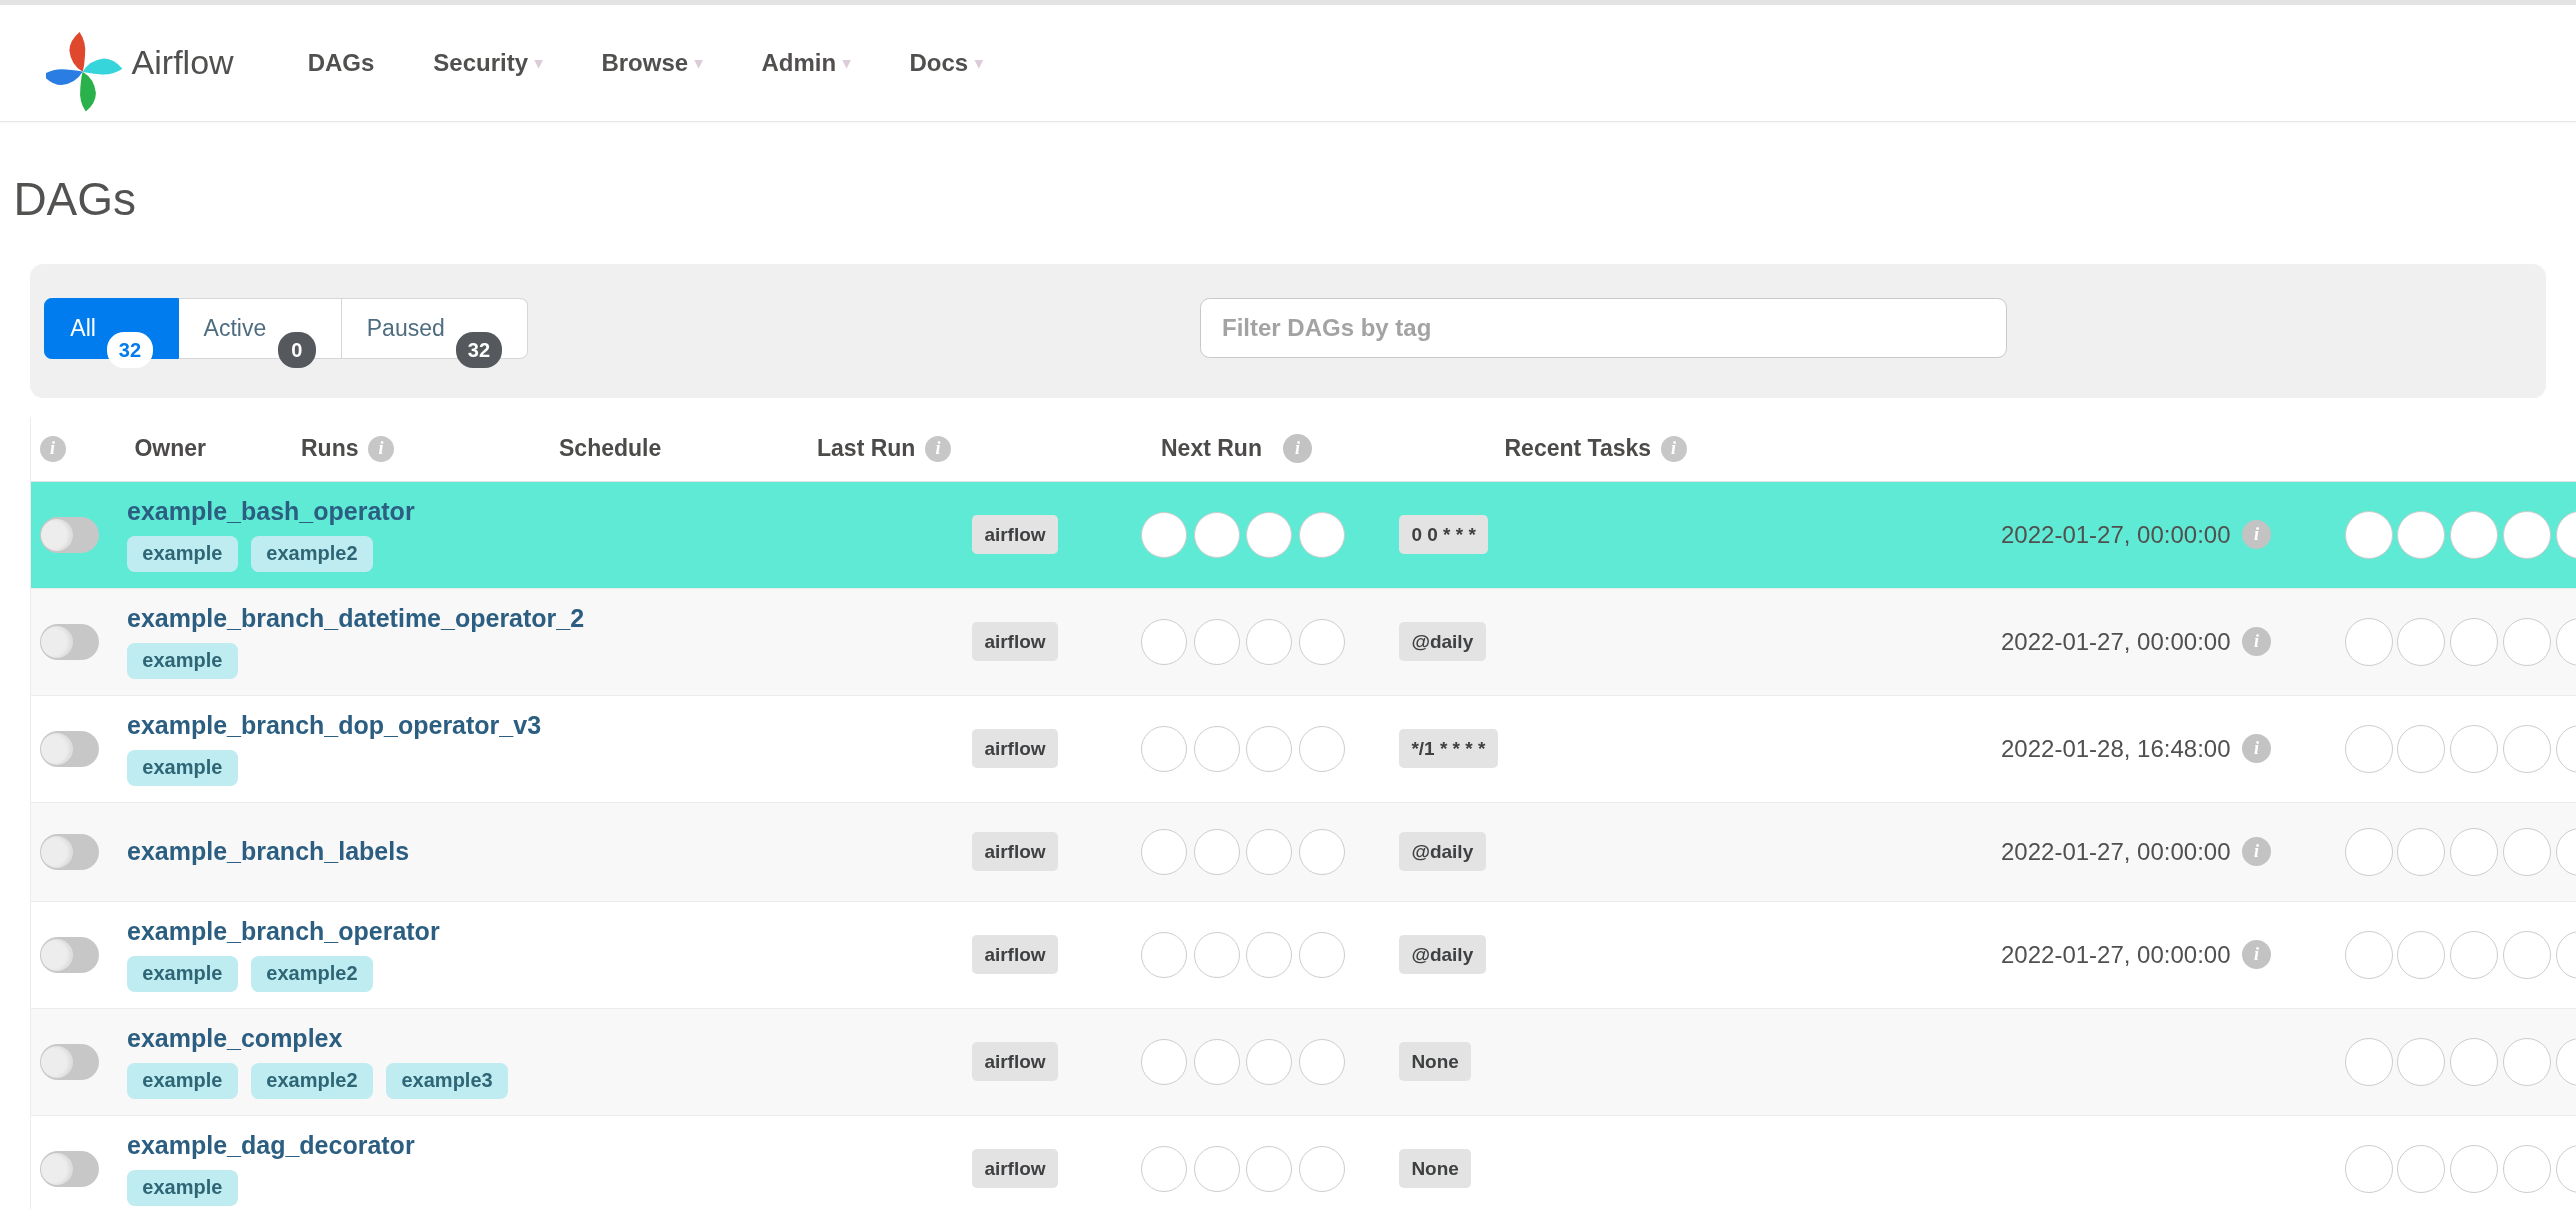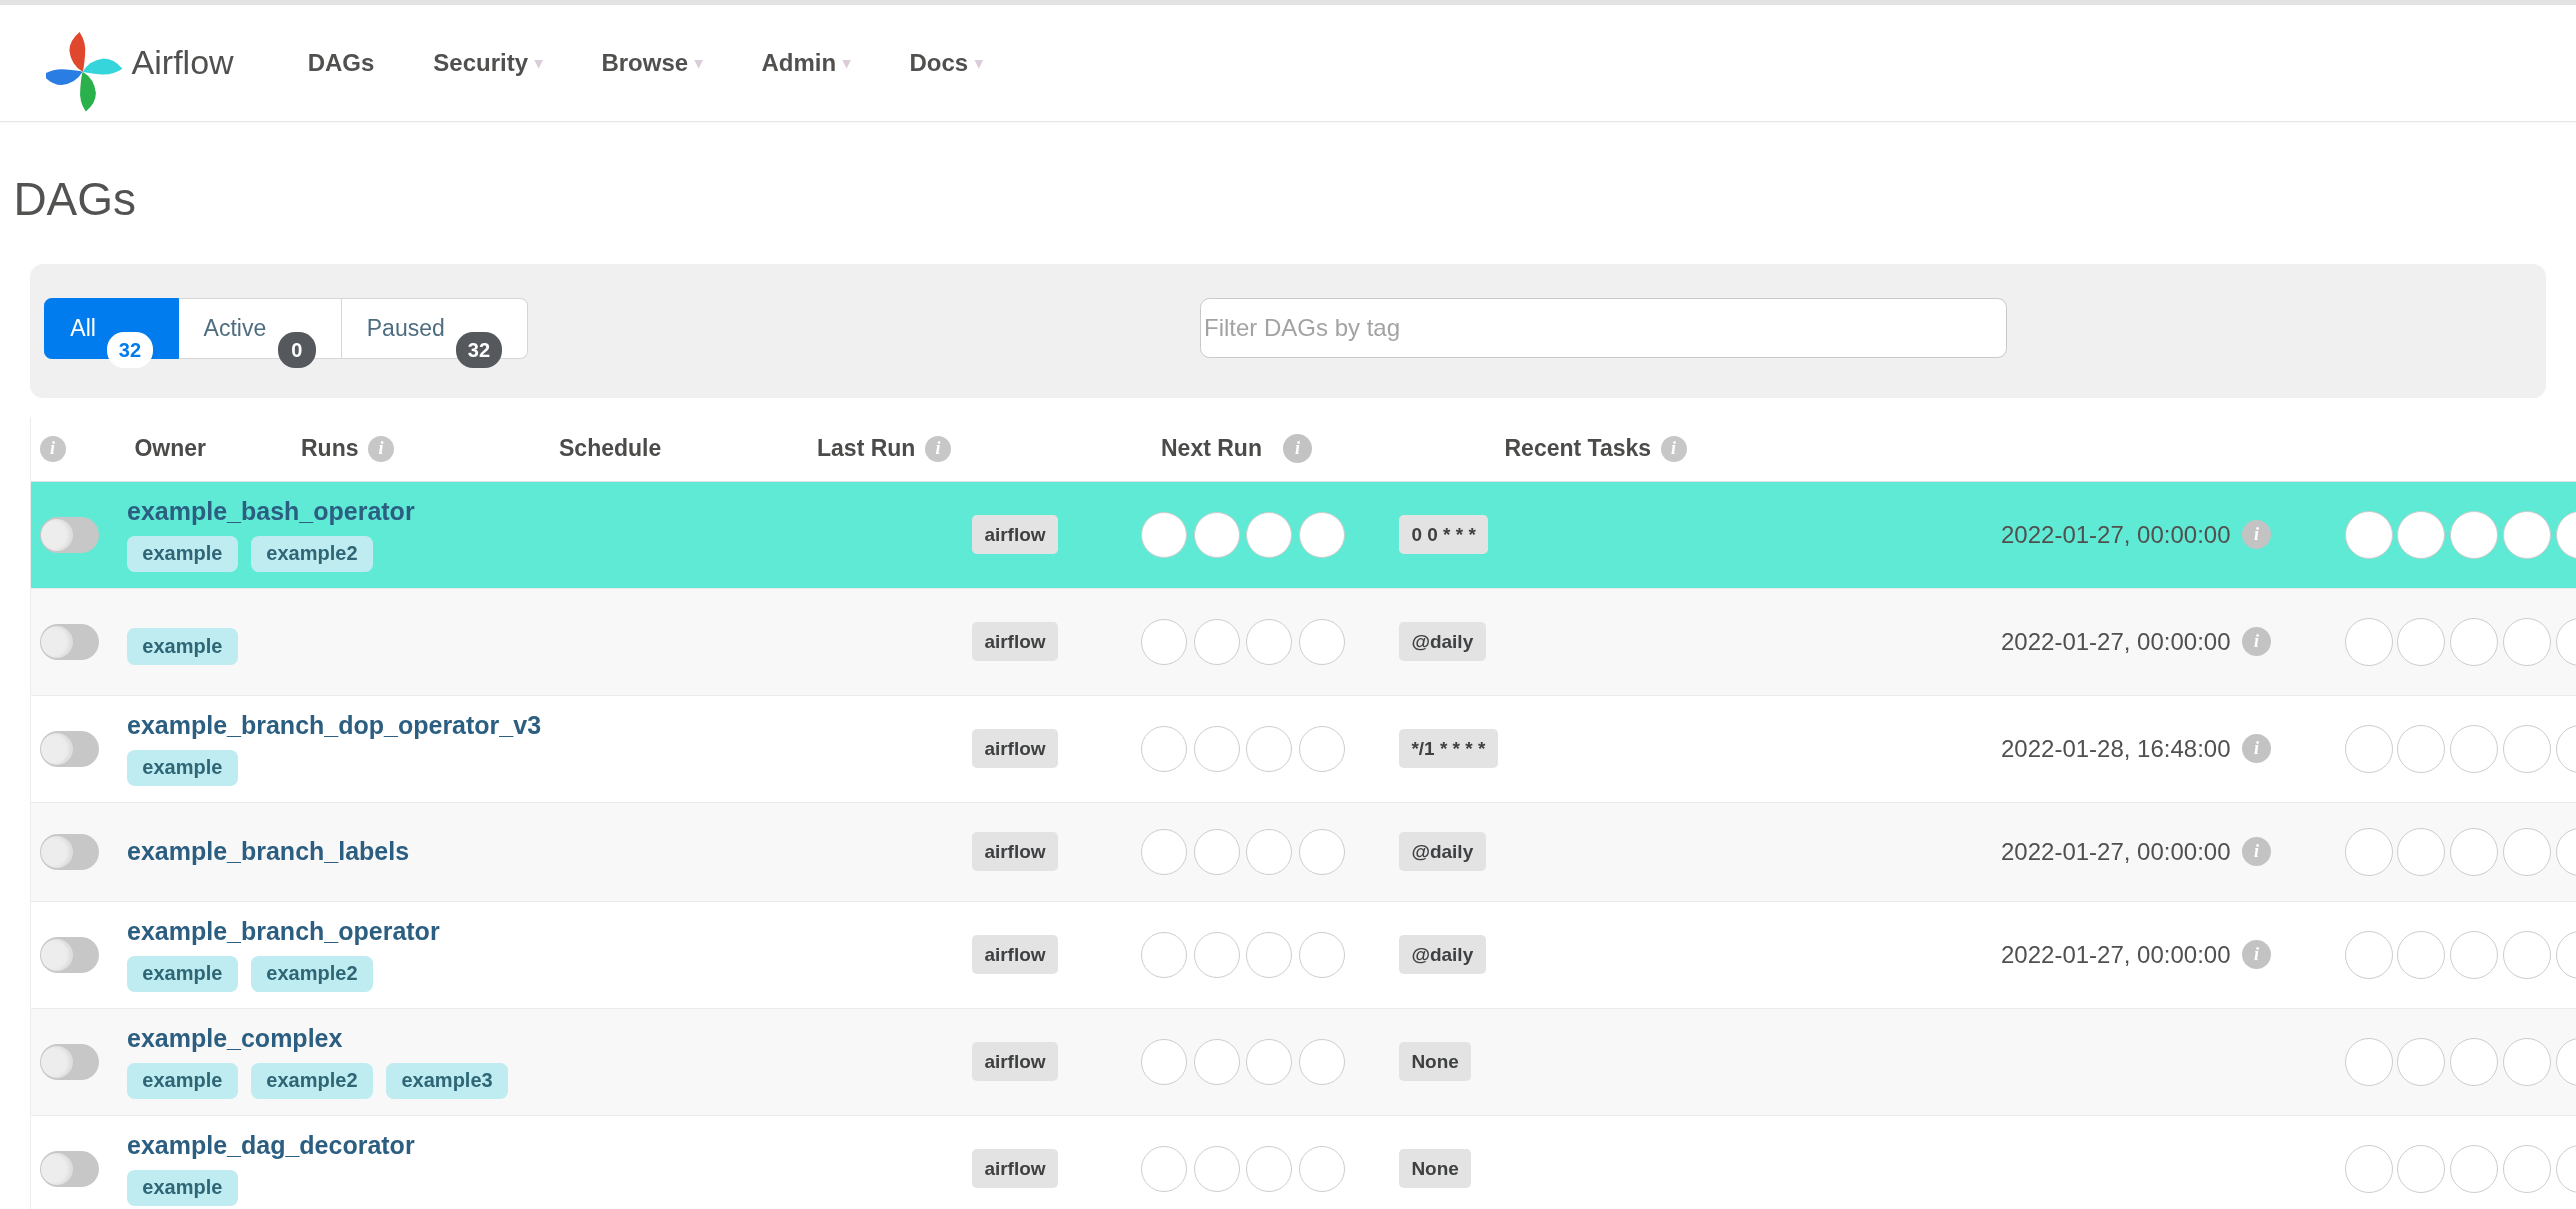--- a/index.html
+++ b/index.html
@@ -32,22 +32,22 @@
     background:#fff; border:1px solid #d6d6d6; border-left-width:0;
     font-size:23px; color:#4f6d80; cursor:pointer; }
   .tab:first-child { border-left-width:1px; border-radius:7.6px 0 0 7.6px; }
   .tab:last-child { border-radius:0 7.6px 7.6px 0; }
   .tab.active { background:#017cee; border-color:#017cee; color:#fff; }
   .tab-count { margin-left:11.5px; font-size:20px; font-weight:700; color:#fff;
     background:#55585c; border-radius:17px; min-width:38px; height:36px;
     display:flex; align-items:center; justify-content:center; padding:0 11.5px;margin-top:44px; }
   .tab.active .tab-count { background:#fff; color:#017cee; }
   .tag-filter { position:absolute; left:1170px; top:34px; width:807px; height:60px;
-    border:1px solid #c9c9c9; border-radius:9.5px; font-size:24px; padding:0 3px;
-    color:#51504f; background:#fff; font-family:"Liberation Sans",sans-serif; }
+    border:1px solid #c9c9c9; border-radius:9.5px; font-size:24px; padding:0 21px;
+    color:#51504f; background:#fff; font-family:"Liberation Sans",sans-serif;font-weight:bold; }
   .tag-filter::placeholder { color:#a3a3a3; }
 
   
   .dag-table { margin-left:30px; margin-top:19px; border-left:1px solid #ececec; }
   .thead { display:flex; align-items:center; height:65px; background:#fff;
     border-bottom:1.9px solid #e2e2e2; font-weight:700; font-size:23px; color:#4c4b4a; }
   .c { flex:none; display:flex; align-items:center; }
   .c1 { width:75px; padding-left:8.6px; }
   .c2 { width:840px; padding-left:21px; flex-direction:column; align-items:flex-start; justify-content:center; }
   .thead .c2 { flex-direction:row; align-items:center; }
@@ -218,20 +218,21 @@
           <span class="circle"></span>
         </div>
       </div>
       <div class="dag-row shade">
         <div class="c c1">
           <div class="toggle">
             <div class="knob"></div>
           </div>
         </div>
         <div class="c c2">
+          <a class="dag-link">example_branch_datetime_operator_2</a>
           <div class="tag-list">
             <span class="tag-pill">example</span>
           </div>
         </div>
         <div class="c c3">
           <span class="badge">airflow</span>
         </div>
         <div class="c c4">
           <span class="circle"></span>
           <span class="circle"></span>

